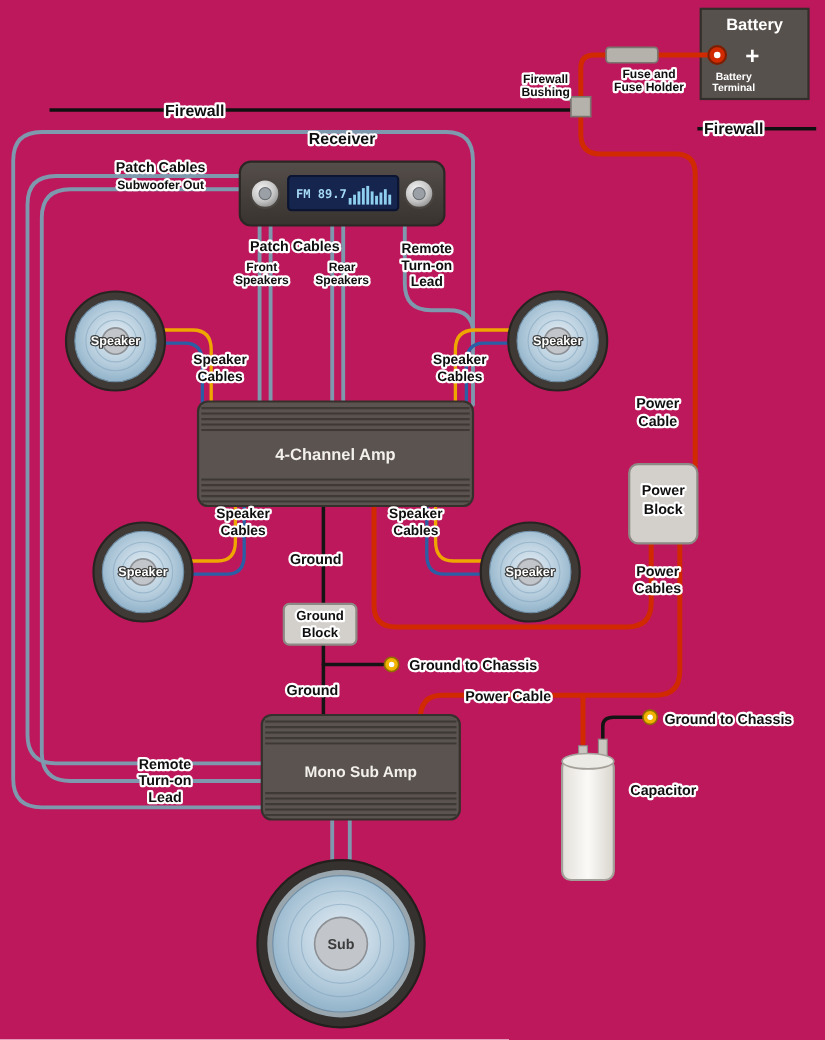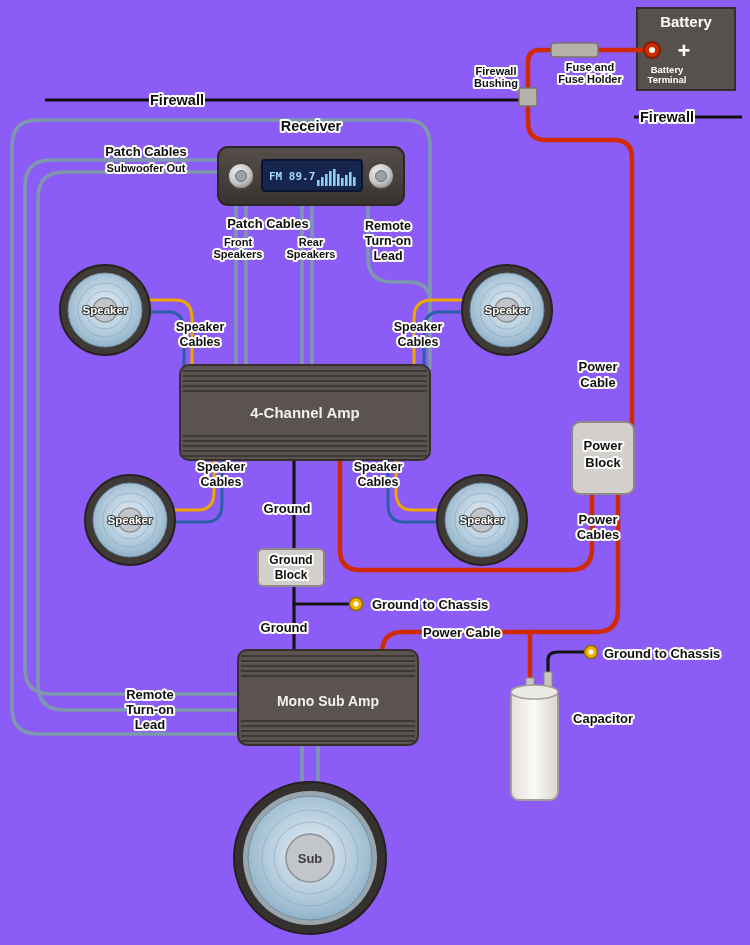--- a/index.html
+++ b/index.html
@@ -1,16 +1,16 @@
 <!DOCTYPE html>
 <html style="--c-red: #d12a00; --c-black: #141414; --c-steel: #7e99ad; --c-yellow: #efa700; --c-blue: #2b5fa5; --c-ringyellow: #f2b200;"><head>
 <meta charset="utf-8">
 <style>
   html,body{margin:0;padding:0;background:#fff}
-  #stage{position:relative;width:750px;height:945px;background:#8b5cf6;overflow:hidden}
+  #stage{position:relative;width:750px;height:945px;background:#be185d;overflow:hidden}
   svg{display:block}
   text{font-family:"Liberation Sans","DejaVu Sans",sans-serif;font-weight:700}
   .lbl{fill:#0f0f0f;font-size:13px;paint-order:stroke;stroke:#fff;stroke-width:4;stroke-linejoin:round}
   .lbl-lg{font-size:14.5px}
   .lbl-md{font-size:12.5px}
   .f12{font-size:12px}
   .lbl-sm{font-size:11px}
   .lbl-xs{font-size:9.5px}
   .lbl-white{fill:#ffffff;stroke:none}
   .lbl-amp{fill:#f3f0ec;stroke:none;font-size:15px}

